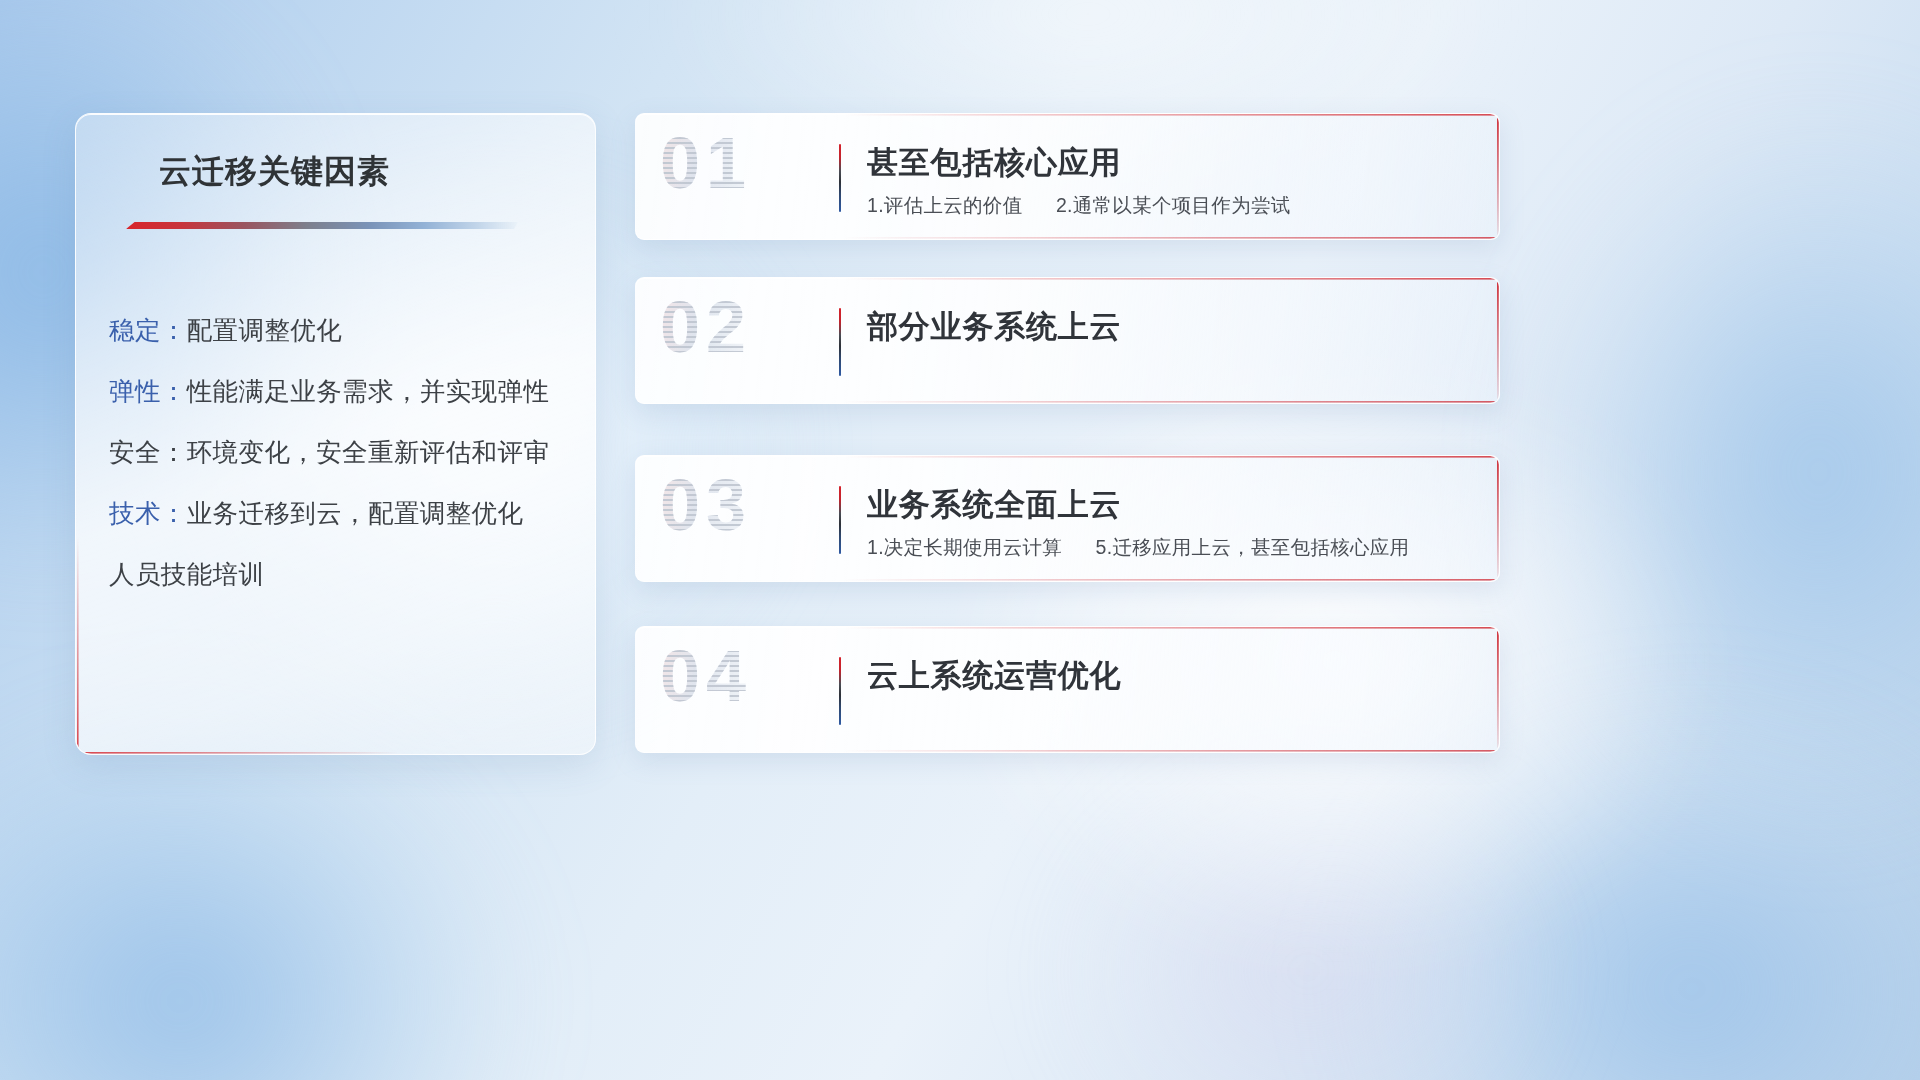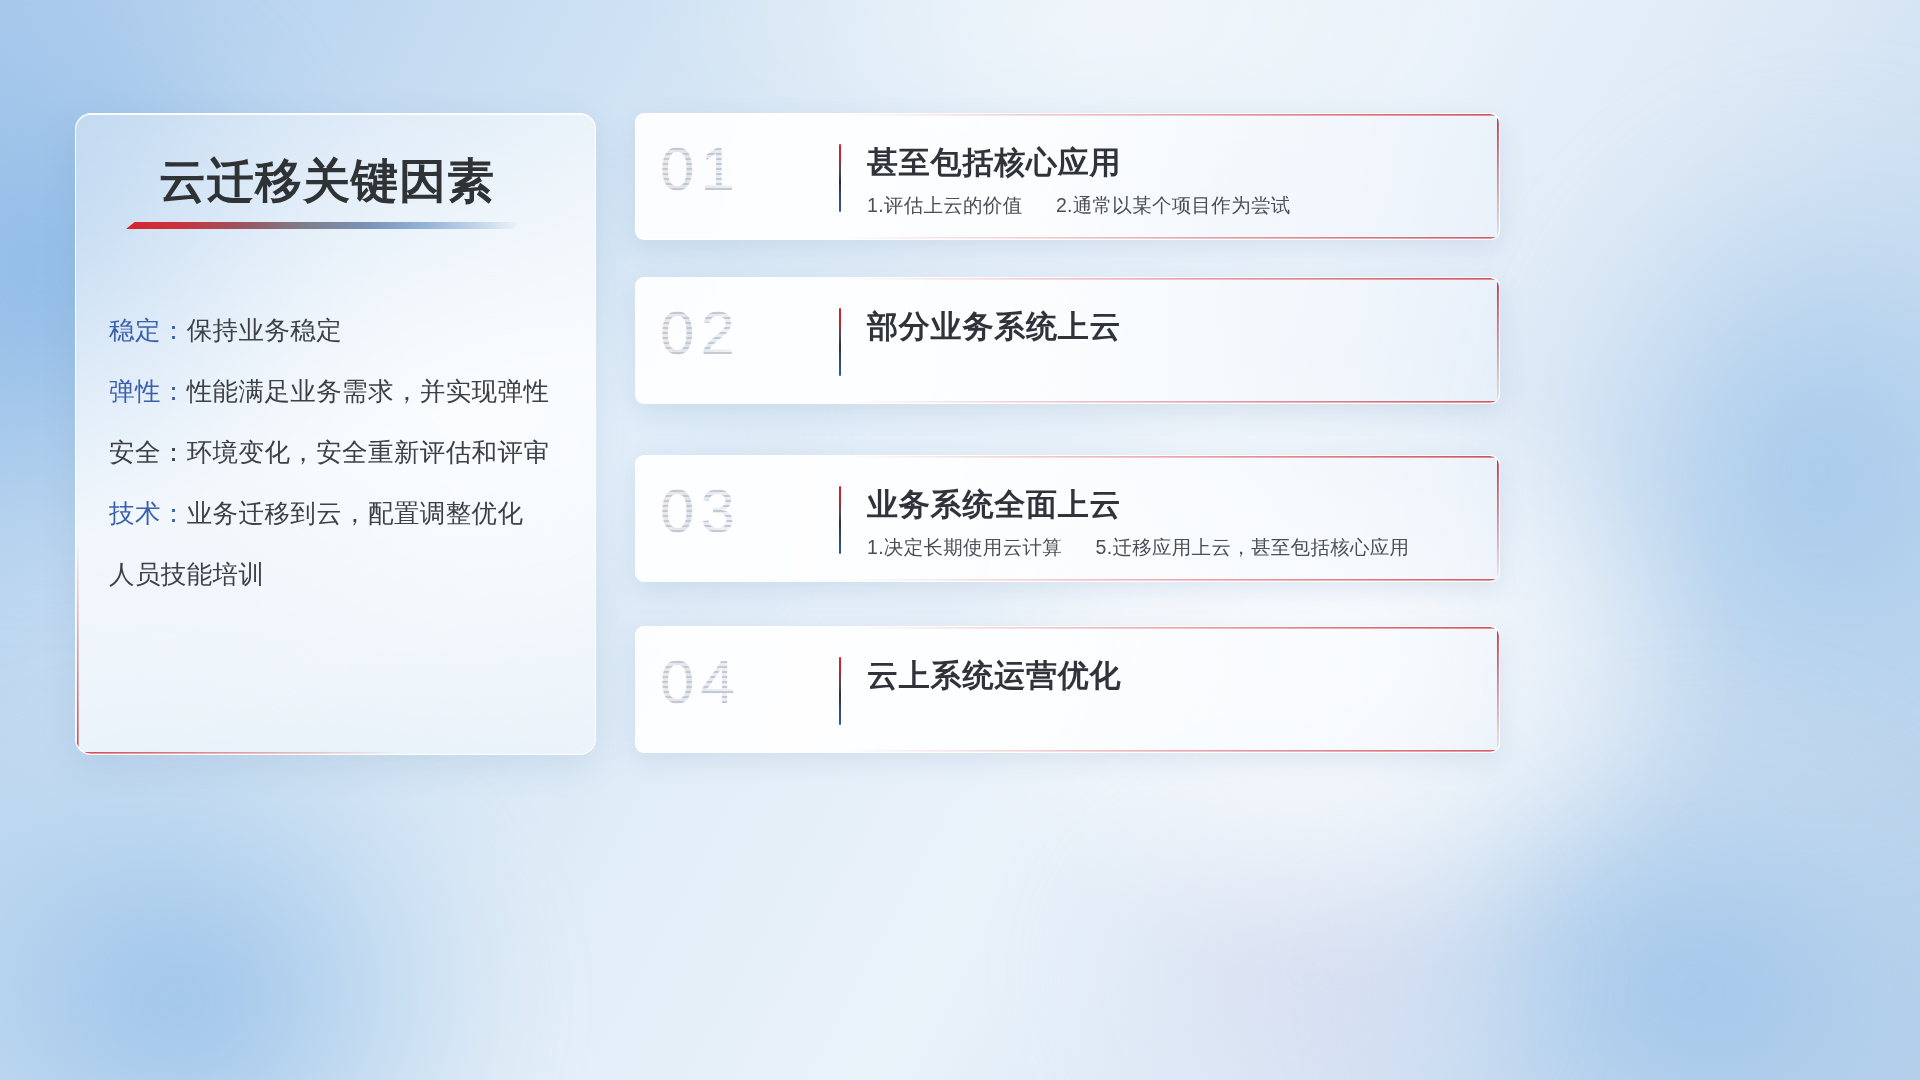--- a/index.html
+++ b/index.html
@@ -91,21 +91,21 @@
   #left-panel .edge-red{
     position:absolute; left:0; top:0; width:100%; height:100%;
     border-radius:16px; pointer-events:none;
     border-left:1.5px solid rgba(214,38,46,0.0);
     background:
       linear-gradient(to top, rgba(214,38,46,0.85), rgba(214,38,46,0.0) 34%) left  top/1.6px 100% no-repeat,
       linear-gradient(to right, rgba(214,38,46,0.85), rgba(214,38,46,0.0) 62%) left bottom/100% 1.6px no-repeat;
   }
   #panel-title{
     position:absolute; left:83px; top:36px;
-    font-size:47px; font-weight:700; letter-spacing:1px;
+    font-size:32px; font-weight:700; letter-spacing:1px;
     color:#2f3336; white-space:nowrap;text-align:center;
   }
   #panel-rule{
     position:absolute; left:50px; top:108px; width:392px; height:7px;
     background:linear-gradient(90deg,
         #d8252c 0%,
         #c8343c 14%,
         #9a5560 30%,
         #7d7f8c 46%,
         #7a93b8 62%,
@@ -145,33 +145,32 @@
   }
   .card .edge-red{
     position:absolute; inset:0; border-radius:9px; pointer-events:none;
     background:
       linear-gradient(to bottom, rgba(205,30,40,0.92), rgba(205,30,40,0.10) 96%) right top/1.8px 100% no-repeat,
       linear-gradient(to left, rgba(205,30,40,0.80), rgba(205,30,40,0) 76%) left top/100% 1.6px no-repeat,
       linear-gradient(to left, rgba(205,30,40,0.72), rgba(205,30,40,0) 76%) left bottom/100% 1.6px no-repeat;
   }
   .card-num{
     position:absolute; left:24px; top:8px;
-    font-size:62px; font-weight:400; letter-spacing:6px;
+    font-size:72px; font-weight:700; letter-spacing:6px;
     color:#97a6bb;
     opacity:0.40;
     -webkit-background-clip:text; background-clip:text;
     -webkit-text-fill-color:transparent;
     background-image:
       repeating-linear-gradient(to bottom,
         rgba(104,119,143,0.95) 0px, rgba(104,119,143,0.95) 2px,
         rgba(255,255,255,0) 2px, rgba(255,255,255,0) 5px),
       linear-gradient(100deg, rgba(190,60,60,0.30), rgba(120,140,175,0.55) 40%, rgba(150,170,200,0.25));
     filter:blur(0.3px);
     user-select:none;
-    margin-top:11px;
   }
   .card-num::after{
     content:"";
     position:absolute; inset:0;
   }
   .card-bar{
     position:absolute; left:203px; top:30px; width:2.4px; height:68px;
     background:linear-gradient(to bottom,
       #d4232c 0%, #c3232d 20%,
       #4a4d55 40%, #2e3138 56%,
@@ -209,21 +208,21 @@
 
   <section id="left-panel">
     <div class="edge-red"></div>
 
     <h1 id="panel-title">云迁移关键因素</h1>
 
     <div id="panel-rule"></div>
 
     <div id="panel-list">
       <div class="p-line">
-        <span class="p-key">稳定：</span><span class="p-val">保持业务稳定</span>
+        <span class="p-key">稳定：</span><span class="p-val">配置调整优化</span>
       </div>
       <div class="p-line">
         <span class="p-key">弹性：</span><span class="p-val">性能满足业务需求，并实现弹性</span>
       </div>
       <div class="p-line">
         <span class="p-key-dark">安全：</span><span class="p-val">环境变化，安全重新评估和评审</span>
       </div>
       <div class="p-line">
         <span class="p-key">技术：</span><span class="p-val">业务迁移到云，配置调整优化</span>
       </div>

